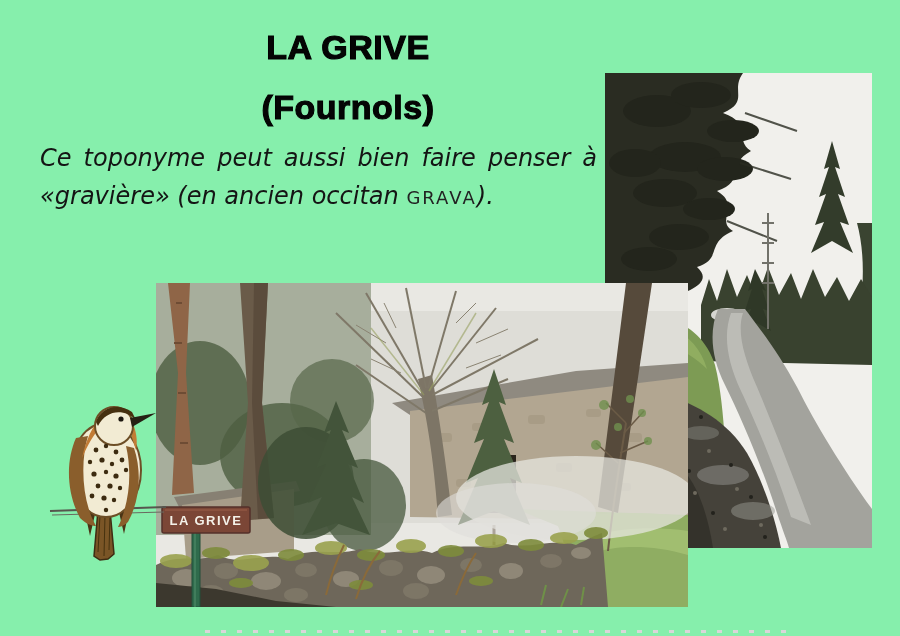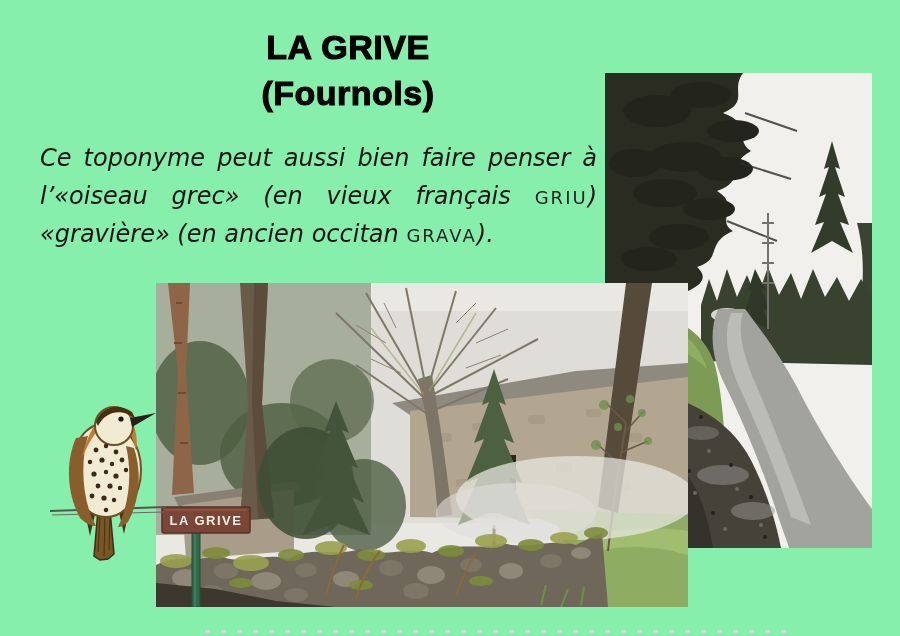--- a/index.html
+++ b/index.html
@@ -3,21 +3,21 @@
 <meta charset="utf-8">
 <style>
   html,body{margin:0;padding:0;background:#ffffff;}
   .page{position:relative;width:900px;height:636px;background:#86efac;overflow:hidden;
         font-family:"DejaVu Sans",sans-serif;}
 
   
   .header{position:absolute;left:40px;top:28px;width:616px;text-align:center;color:#050505;}
   .header h1,.header h2{margin:0;font-family:"Liberation Sans",sans-serif;font-weight:bold;
         font-size:34px;line-height:38px;letter-spacing:.5px;-webkit-text-stroke:1.1px #000;}
-  .header h2{margin-top:8px;}
+  .header h2{margin-top:22px;}
 
   
   .paragraph{position:absolute;left:40px;top:139px;width:557px;color:#141414;
         font-family:"DejaVu Sans",sans-serif;font-style:italic;font-size:24px;}
   .tline{height:38px;line-height:38px;}
   .tline.justify{text-align:justify;text-align-last:justify;}
   .caps{font-style:normal;font-size:18px;letter-spacing:2px;color:#222;}
 
   
   .photo{position:absolute;}
@@ -35,21 +35,20 @@
 
 <div class="page">
 
   <div class="header">
     <h1>LA GRIVE</h1>
     <h2>(Fournols)</h2>
   </div>
 
   <div class="paragraph">
     <div class="tline justify"><span>Ce toponyme peut aussi bien faire penser à</span></div>
-    <div class="tline justify"><span>l’«oiseau grec» (en vieux français </span><span class="caps">GRIU</span><span>)</span></div>
     <div class="tline"><span>«gravière» (en ancien occitan </span><span class="caps">GRAVA</span><span>).</span></div>
   </div>
 
   <figure class="photo photo-road" style="margin:0;">
     <svg viewBox="0 0 267 475" preserveAspectRatio="none">
       <rect width="267" height="475" fill="#f1f0ec"></rect>
 
       <g>
         <path d="M0,0 H138 C125,18 145,28 118,40 C150,52 128,66 146,78 C120,92 142,108 112,118 C136,132 110,148 128,158 C100,170 118,186 92,194 C110,210 82,220 60,226 C70,238 40,248 0,252 Z" fill="#2a2c22"></path>
         <ellipse cx="52" cy="38" rx="34" ry="16" fill="#23251c"></ellipse>

